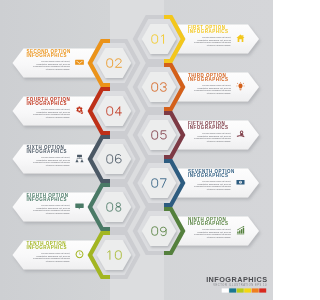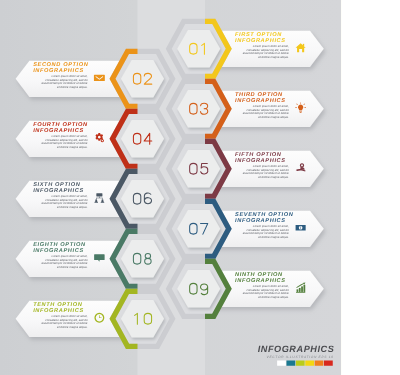--- a/index.html
+++ b/index.html
@@ -1,18 +1,18 @@
 <!DOCTYPE html>
 <html><head>
 <meta charset="utf-8">
 <title>Infographics</title>
 <style>
 html,body{margin:0;padding:0;background:#ffffff;}
 body{width:273px;height:300px;overflow:hidden;font-family:"Liberation Sans",sans-serif;}
-#stage{position:relative;width:273px;height:300px;overflow:hidden;background:#fef9c3;font-style:italic;}
+#stage{position:relative;width:273px;height:300px;overflow:hidden;background:#fef9c3;}
 svg{display:block;}
 #root{position:absolute;left:0;top:0;width:273px;height:300px;}
 </style>
 </head>
 <body>
 
 <div id="stage">
 <svg id="root" viewBox="0 0 273 300" xmlns="http://www.w3.org/2000/svg">
 <defs>
 <linearGradient id="bgG" x1="0" y1="0" x2="1" y2="0">

